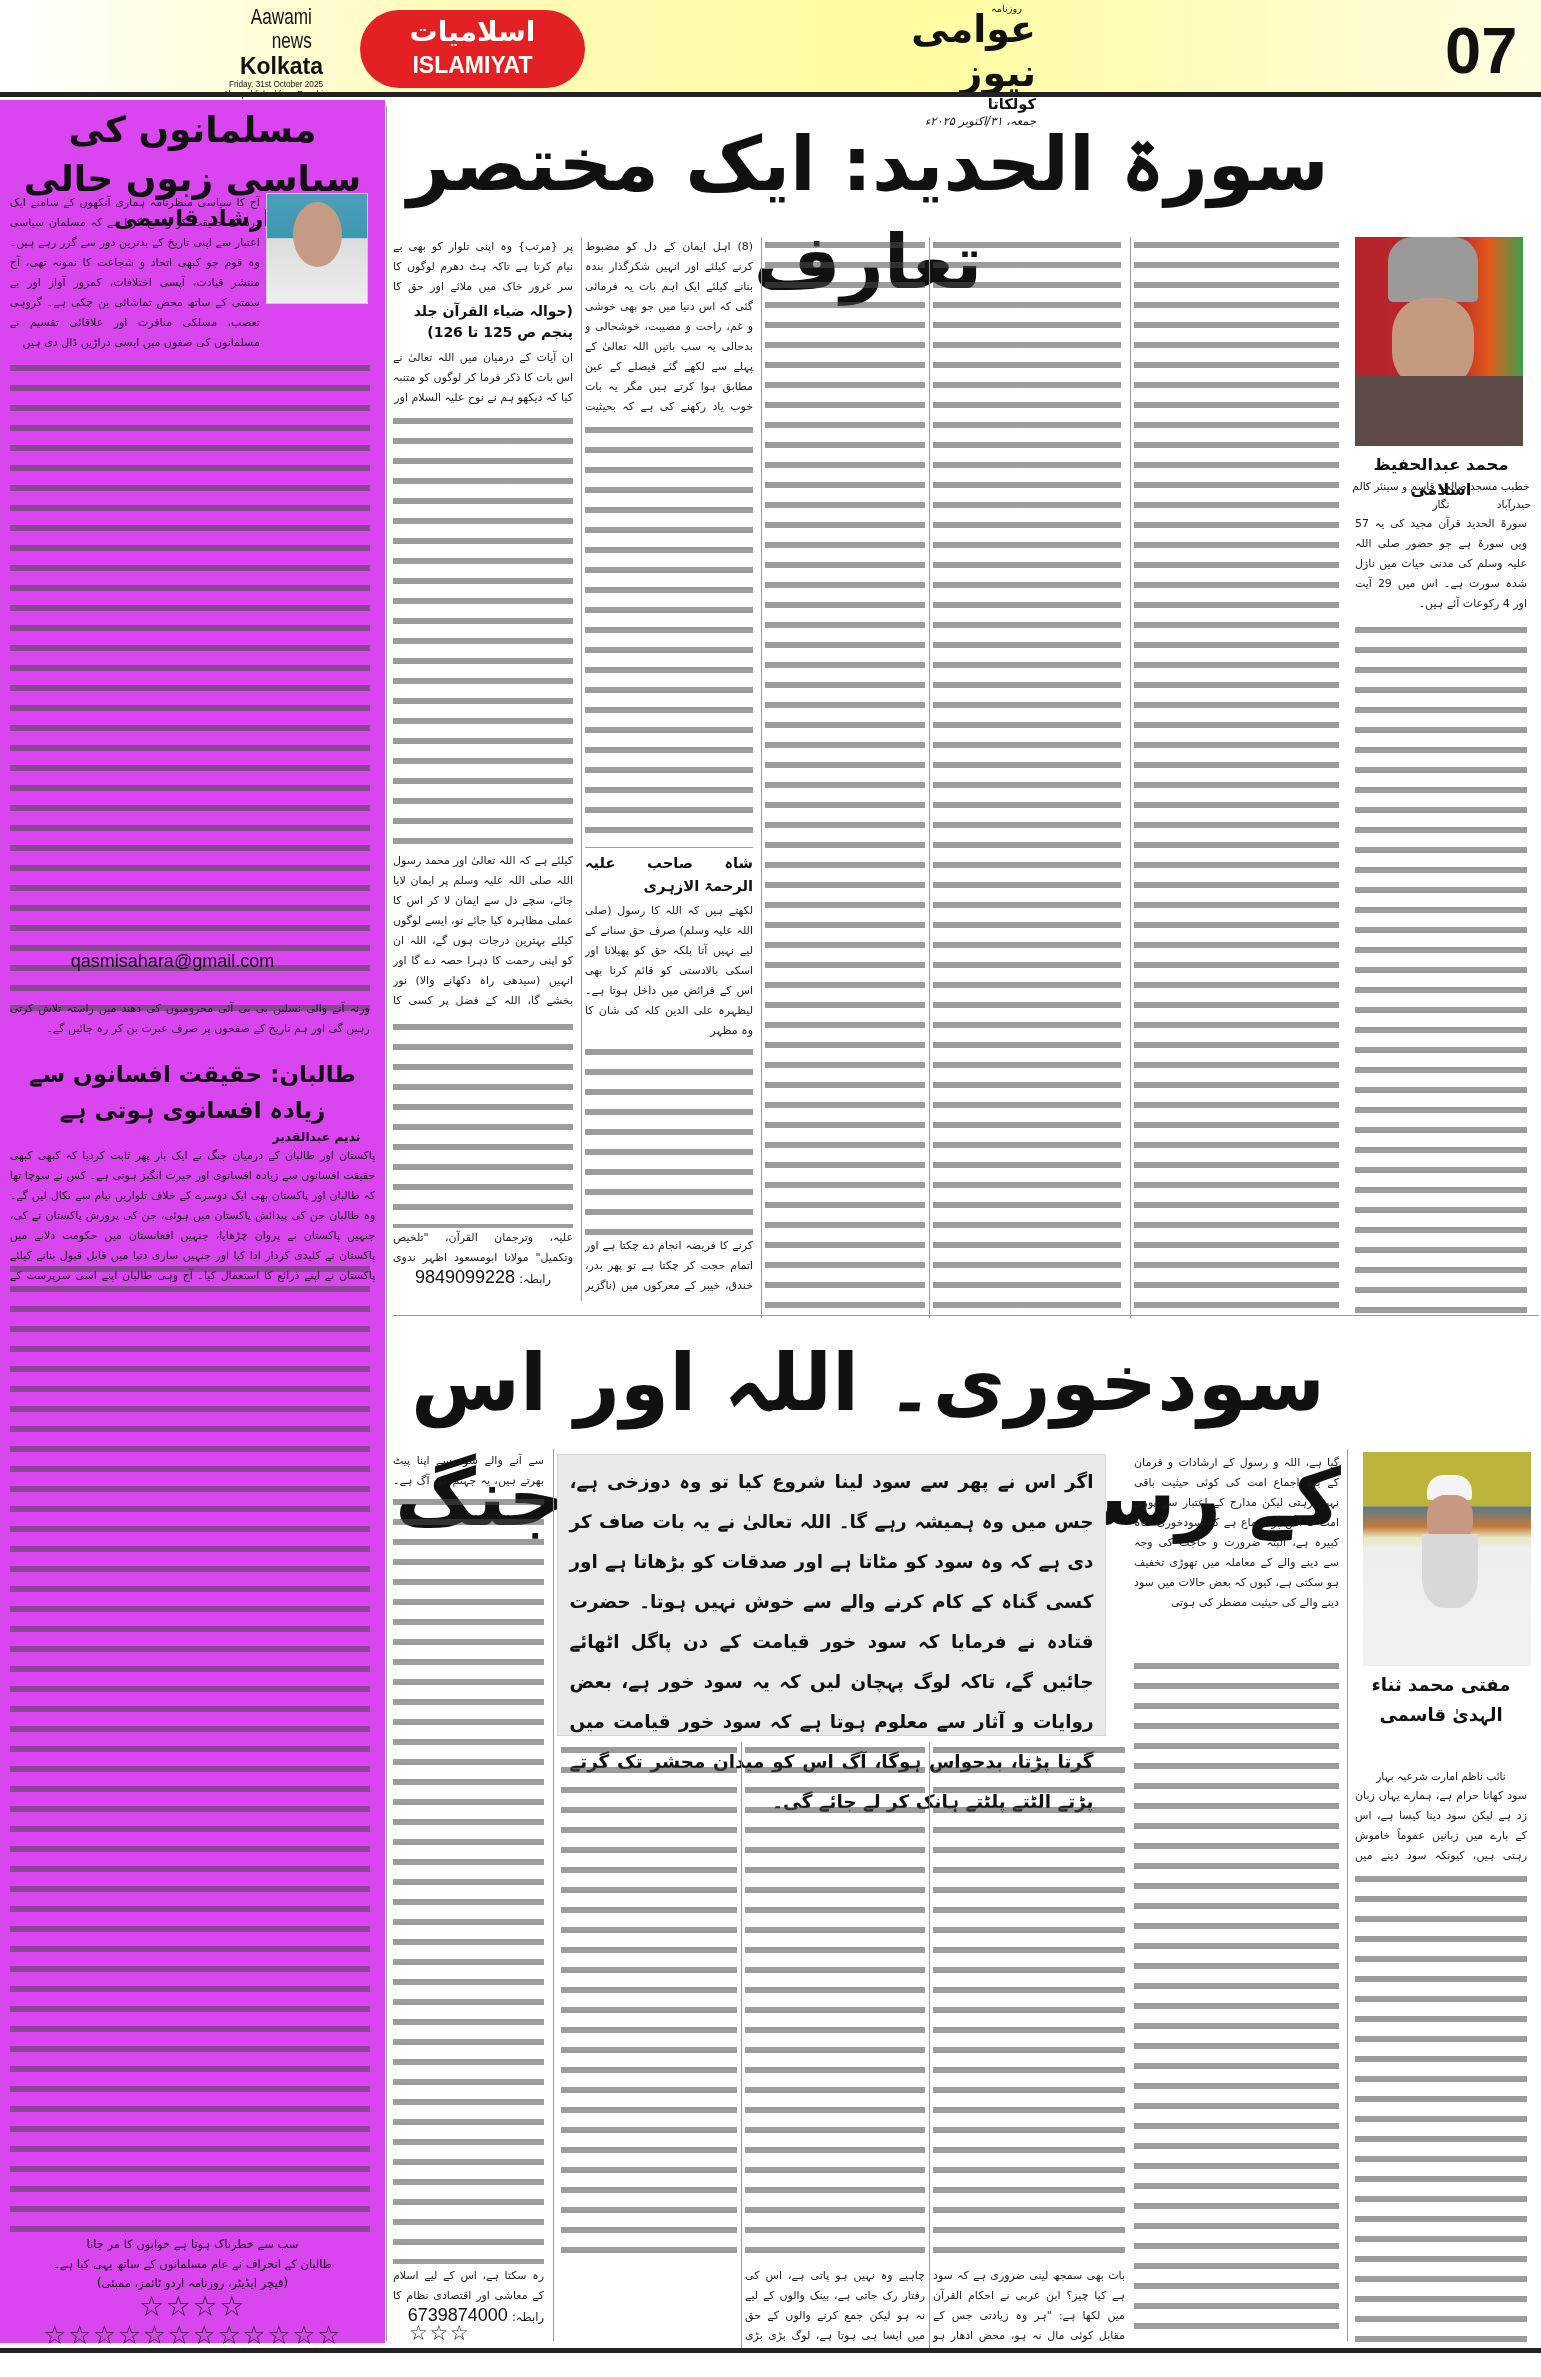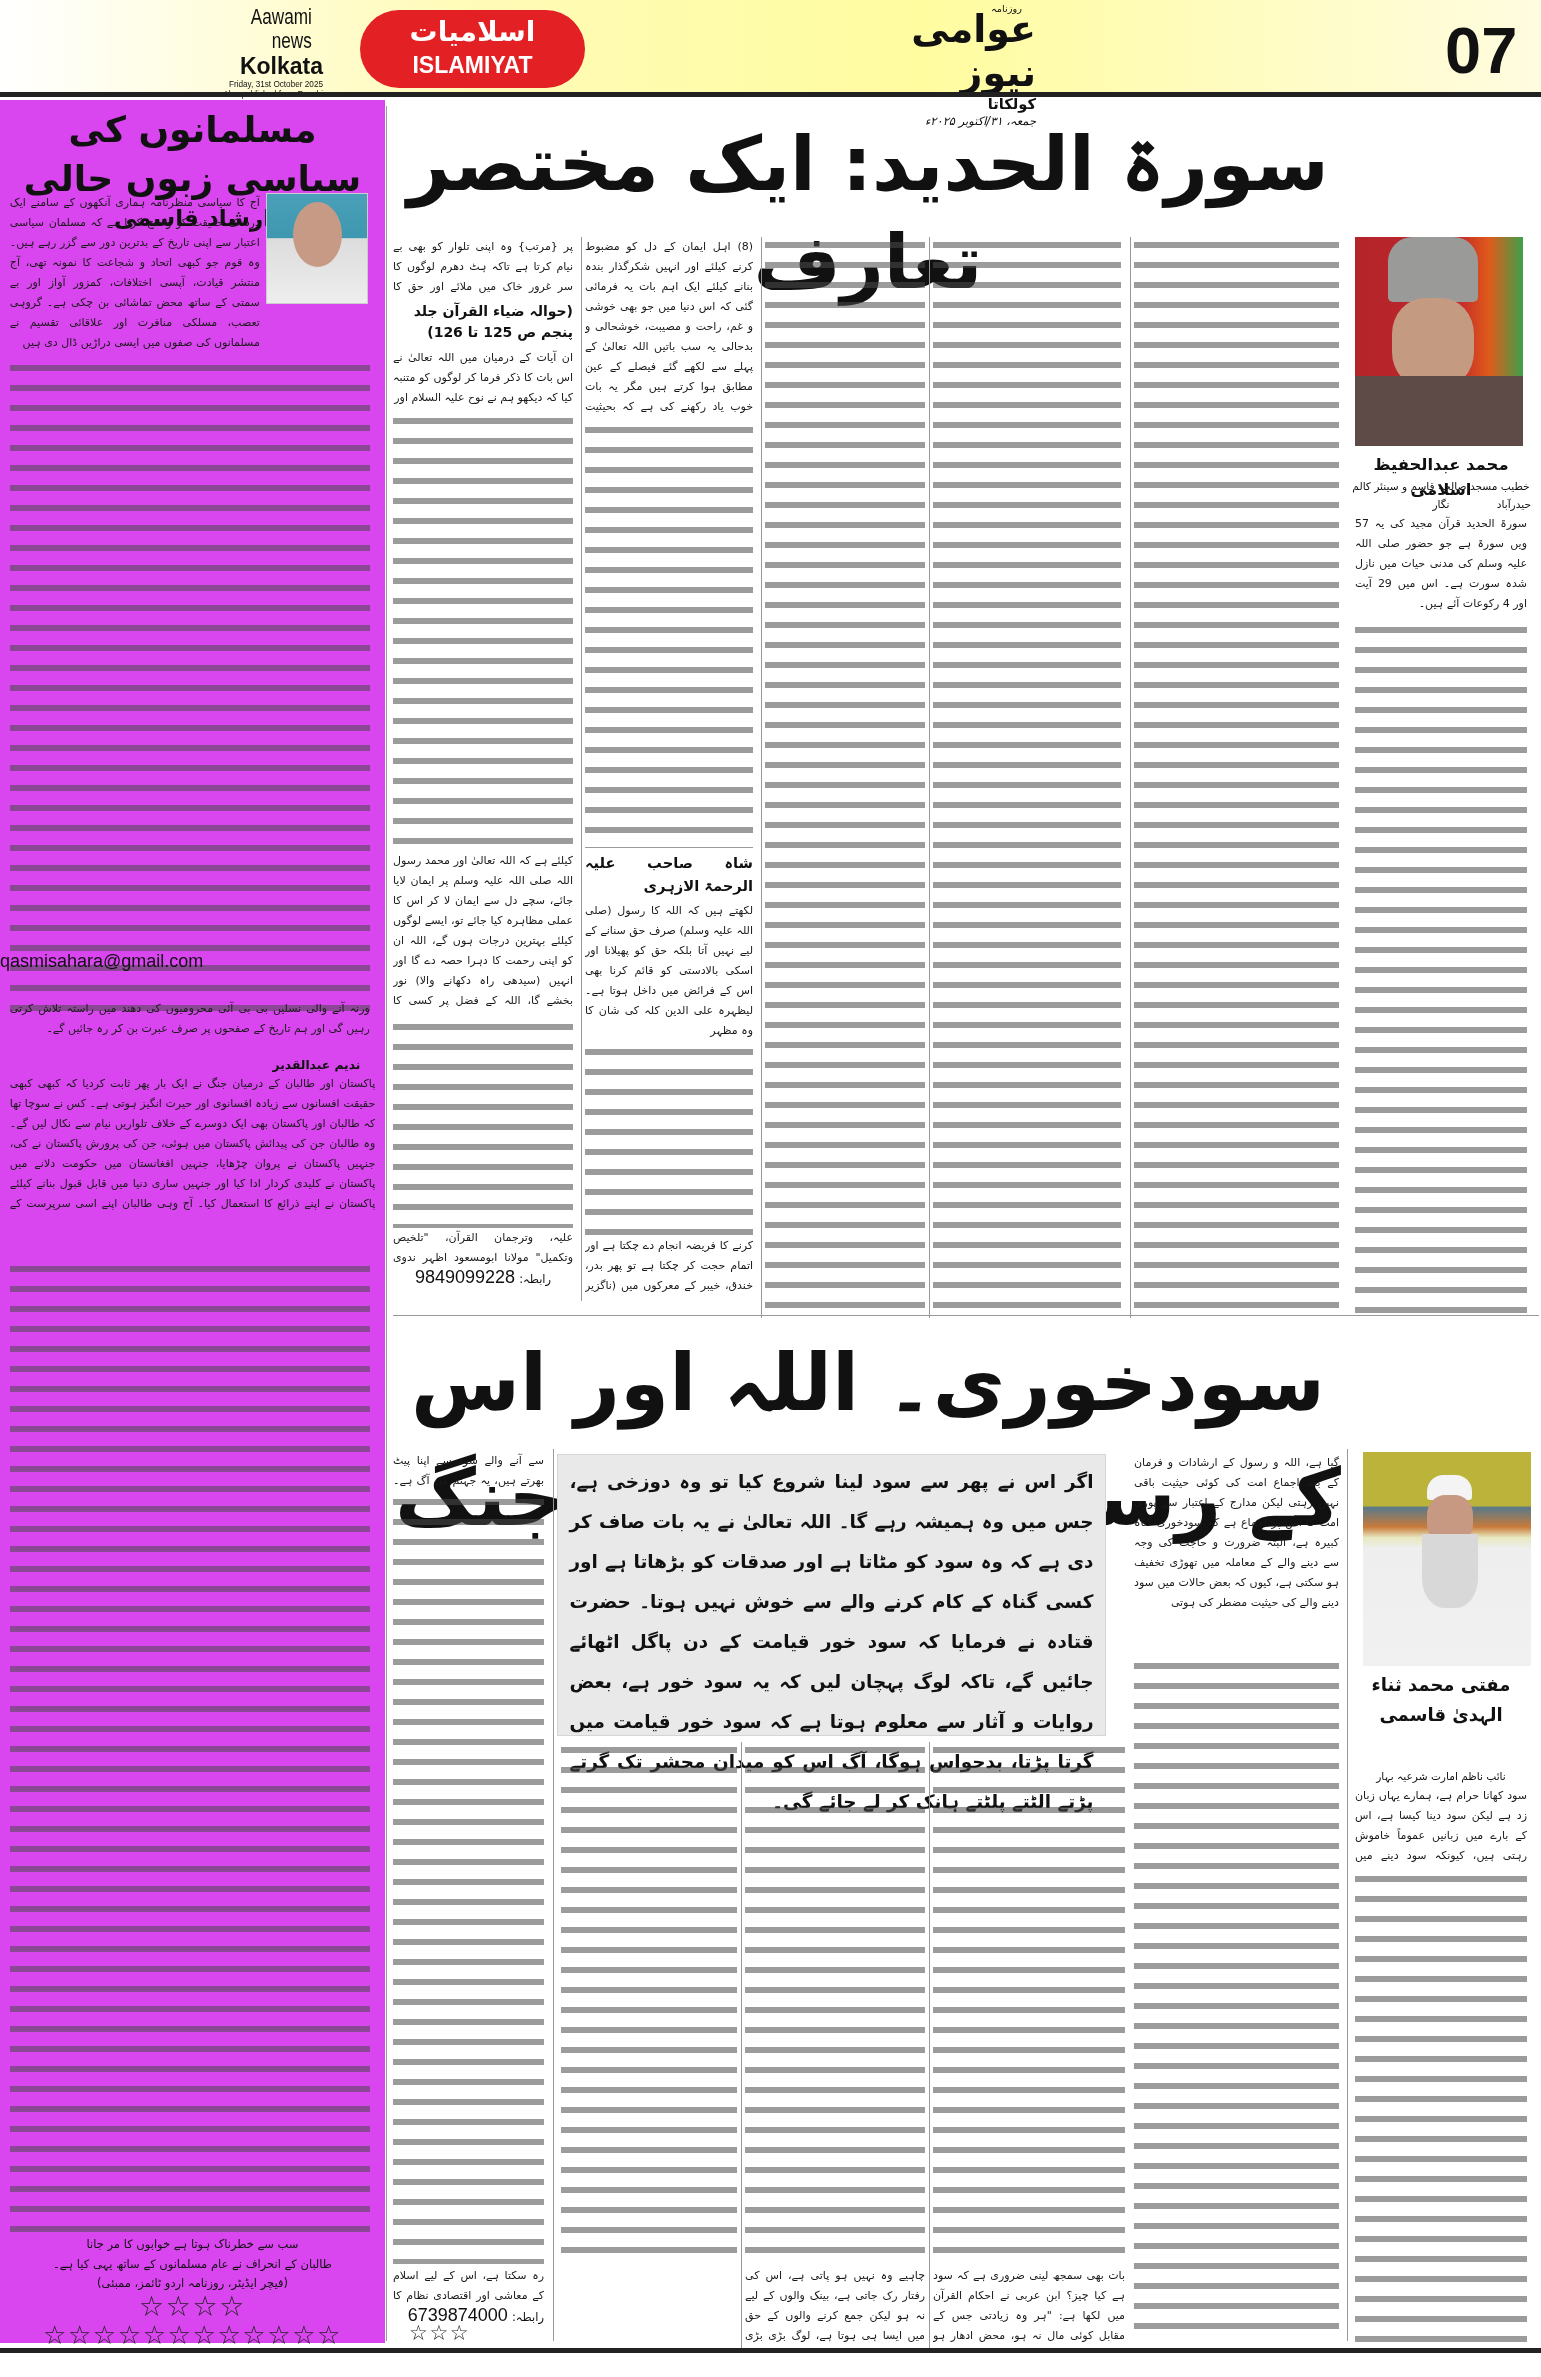--- a/index.html
+++ b/index.html
@@ -25,21 +25,21 @@
   .page-num{position:absolute;left:1445px;top:18px;font-family:"Liberation Sans",sans-serif;font-weight:bold;font-size:65px;line-height:65px;color:#111}
 
   .left-col{position:absolute;left:0;top:100px;width:385px;height:2243px;background:#d946ef}
   .left-col .hl{direction:rtl;text-align:center;font-size:36px;line-height:49px;font-weight:bold;padding-top:4.9px}
   .left-col .by{direction:rtl;text-align:center;font-size:23px;line-height:31px;font-weight:bold}
   .photo{position:absolute;border:0.8px solid #ccc}
   .photo1{left:266px;top:93px;width:102px;height:111px;background:linear-gradient(180deg,#4aa0b8 0%,#3e97b0 40%,#dcdcdc 41%,#eee 100%)}
   .face{position:absolute;border-radius:50%}
   .body-ur{direction:rtl;text-align:justify;font-size:11px;line-height:20px;color:#1a1a1a}
   .lines{background:repeating-linear-gradient(180deg,transparent 0 4.9px,#4a4a4a 4.9px 10.6px,transparent 10.6px 20px);opacity:.55}
-  .email{position:absolute;left:0;width:385px;top:958px;text-align:left;padding-right:40px;font-family:"Liberation Sans",sans-serif;font-size:18px}
+  .email{position:absolute;left:0;width:385px;top:958px;text-align:center;padding-right:40px;font-family:"Liberation Sans",sans-serif;font-size:18px}
   .stars{font-size:28px;letter-spacing:1.6px;text-align:center;color:#222}
 
   .vrule{position:absolute;width:0.8px;background:#999}
   .main-hl1{position:absolute;left:393px;top:115px;width:950px;height:98px;direction:rtl;text-align:center;font-weight:bold;font-size:75px;line-height:98px}
   .bold-ur{font-weight:bold}
   .photo2{position:absolute;left:1355px;top:237px;width:168px;height:209px;background:linear-gradient(90deg,#b3252a 0%,#c0252b 60%,#e05b1a 80%,#3da04a 100%)}
   .author-name{position:absolute;direction:rtl;text-align:center;font-weight:bold}
   .main-hl2{position:absolute;left:393px;top:1326px;width:950px;height:115px;direction:rtl;text-align:center;font-weight:bold;font-size:79px;line-height:115px}
   .quote-box{position:absolute;left:557px;top:1454px;width:549px;height:282px;background:#e9e9e9;border:0.8px solid #d5d5d5;
     direction:rtl;text-align:justify;font-weight:bold;font-size:18.4px;line-height:40px;padding:6.5px 11.5px;color:#111}
@@ -79,20 +79,21 @@
     <div class="photo photo1" style="position:absolute">
       <div class="face" style="left:26px;top:8.2px;width:49px;height:65px;background:#c79a86"></div>
     </div>
     <p class="body-ur" style="position:absolute;left:9.8px;top:93px;width:250px;height:164px;overflow:hidden">آج کا سیاسی منظرنامہ ہماری آنکھوں کے سامنے ایک دردناک حقیقت کو واضح کرتا ہے کہ مسلمان سیاسی اعتبار سے اپنی تاریخ کے بدترین دور سے گزر رہے ہیں۔ وہ قوم جو کبھی اتحاد و شجاعت کا نمونہ تھی، آج منتشر قیادت، آپسی اختلافات، کمزور آواز اور بے سمتی کے ساتھ محض تماشائی بن چکی ہے۔ گروہی تعصب، مسلکی منافرت اور علاقائی تقسیم نے مسلمانوں کی صفوں میں ایسی دراڑیں ڈال دی ہیں</p>
     <div class="lines" style="position:absolute;left:9.8px;top:260px;width:360px;height:663px"></div>
     <p class="body-ur" style="position:absolute;left:9.8px;top:899px;width:360px;height:41px;overflow:hidden">ورنہ آنے والی نسلیں بی بی آئی محرومیوں کی دھند میں راستہ تلاش کرتی رہیں گی اور ہم تاریخ کے صفحوں پر صرف عبرت بن کر رہ جائیں گے۔</p>
     <div class="email" style="top:851px">qasmisahara@gmail.com</div>
   </article>
 
   <article style="position:absolute;left:0;top:956px;width:385px;height:1277px">
+    <h2 style="direction:rtl;text-align:center;font-weight:bold;font-size:23px;line-height:36px">طالبان: حقیقت افسانوں سے زیادہ افسانوی ہوتی ہے</h2>
     <div style="direction:rtl;text-align:right;padding-right:24.6px;font-size:12.3px;line-height:18px;font-weight:bold">ندیم عبدالقدیر</div>
     <p class="body-ur" style="margin:0 9.8px;height:144px;overflow:hidden">پاکستان اور طالبان کے درمیان جنگ نے ایک بار پھر ثابت کردیا کہ کبھی کبھی حقیقت افسانوں سے زیادہ افسانوی اور حیرت انگیز ہوتی ہے۔ کس نے سوچا تھا کہ طالبان اور پاکستان بھی ایک دوسرے کے خلاف تلواریں نیام سے نکال لیں گے۔ وہ طالبان جن کی پیدائش پاکستان میں ہوئی، جن کی پرورش پاکستان نے کی، جنہیں پاکستان نے پروان چڑھایا، جنہیں افغانستان میں حکومت دلانے میں پاکستان نے کلیدی کردار ادا کیا اور جنہیں ساری دنیا میں قابل قبول بنانے کیلئے پاکستان نے اپنے ذرائع کا استعمال کیا۔ آج وہی طالبان اپنے اسی سرپرست کے خلاف برسرپیکار</p>
     <div class="lines" style="position:absolute;left:9.8px;top:205px;width:360px;height:974px"></div>
     <div style="position:absolute;top:1179px;left:0;width:385px;direction:rtl;text-align:center;font-size:11.5px;line-height:19.6px">سب سے خطرناک ہوتا ہے خوابوں کا مر جانا</div>
     <div style="position:absolute;top:1199px;left:0;width:385px;direction:rtl;text-align:center;font-size:11.5px;line-height:19.6px">طالبان کے انحراف نے عام مسلمانوں کے ساتھ یہی کیا ہے۔</div>
     <div style="position:absolute;top:1218px;left:0;width:385px;direction:rtl;text-align:center;font-size:11.5px;line-height:19.6px">(فیچر ایڈیٹر، روزنامہ اردو ٹائمز، ممبئی)</div>
     <div class="stars" style="position:absolute;top:1236px;left:0;width:385px;line-height:29.5px">☆☆☆☆</div>
     <div class="stars" style="position:absolute;top:1265px;left:0;width:385px;line-height:29.5px;font-size:26px">☆☆☆☆☆☆☆☆☆☆☆☆</div>
   </article>
 </section>

